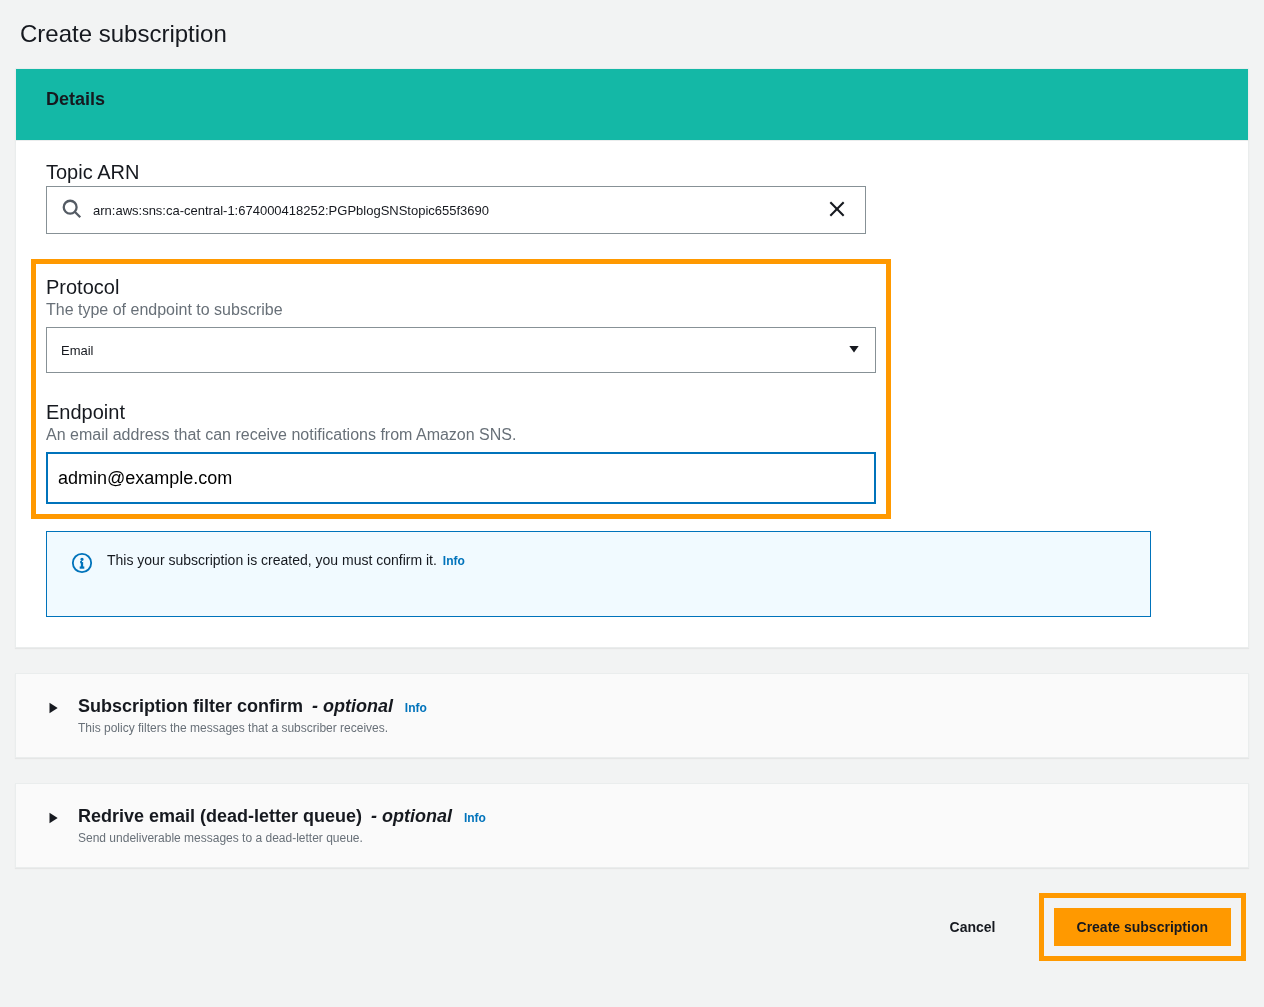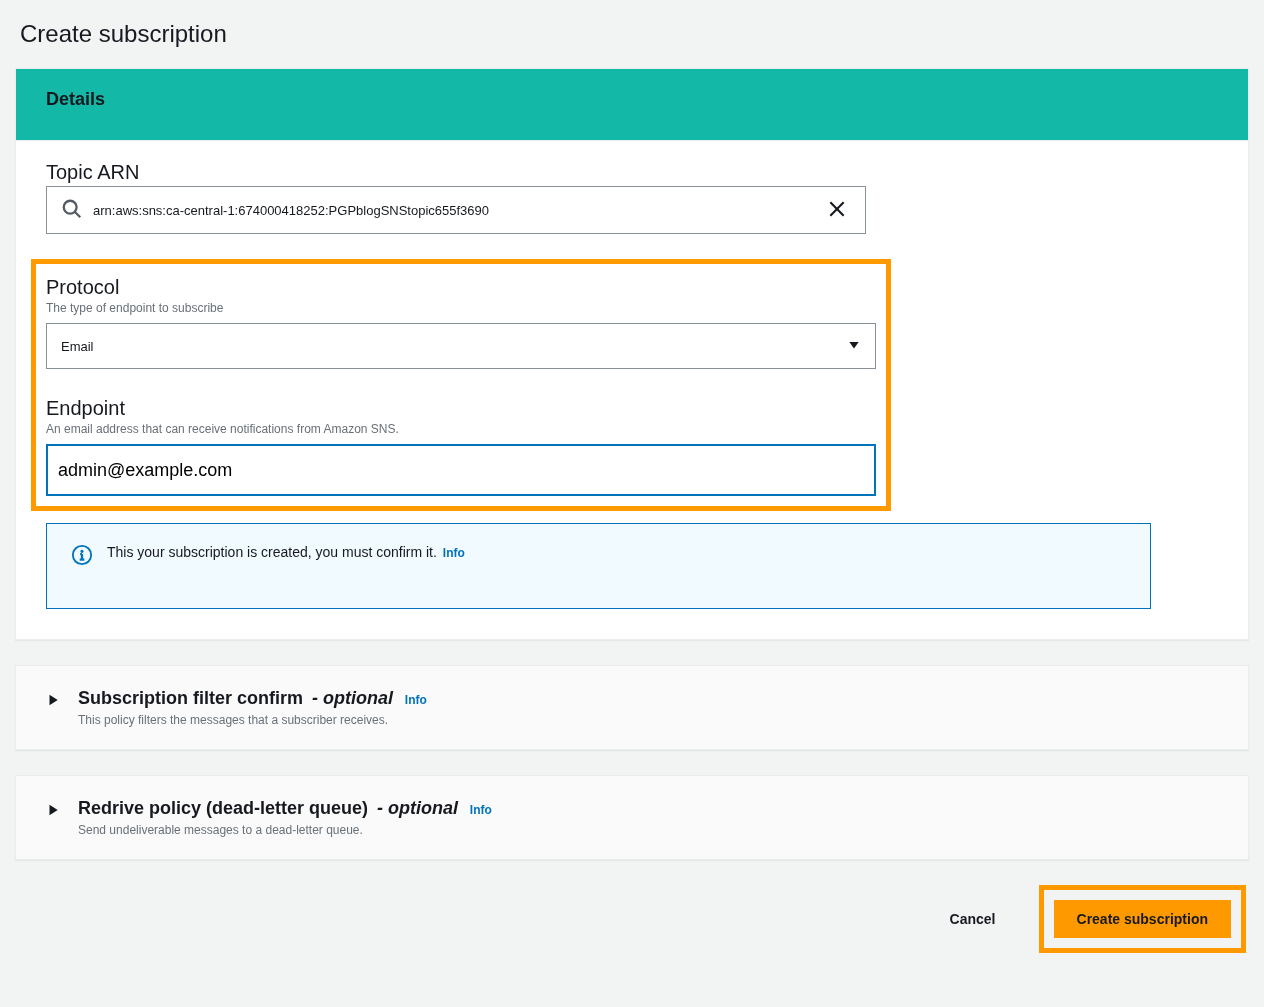--- a/index.html
+++ b/index.html
@@ -40,21 +40,21 @@
     .field-group {
       margin-bottom: 25px;
     }
     .field-label {
       font-size: 20px;
       color: #16191f;
       margin-bottom: 2px;
       display: block;
     }
     .field-hint {
-      font-size: 12px;
+      font-size: 16px;
       color: #687078;
       margin-bottom: 8px;
     }
     .input-wrap {
       position: relative;
       display: flex;
       align-items: center;
       border: 1px solid #879196;
       background: #fff;
       height: 48px;
@@ -306,21 +306,21 @@
   </div>
 
   <div class="collapse-panel">
     <span>
       <svg class="expand-icon" viewBox="0 0 24 24" fill="#16191f">
         <polygon points="6,3 20,12 6,21"></polygon>
       </svg>
     </span>
     <div class="collapse-content">
       <div>
-        <span class="collapse-title">Redrive policy (dead-letter queue)</span>
+        <span class="collapse-title">Redrive email (dead-letter queue)</span>
         <span class="collapse-title optional">&nbsp;<span>- optional</span></span>
         <span class="info-link" style="margin-left:8px;">Info</span>
       </div>
       <div class="collapse-hint">Send undeliverable messages to a dead-letter queue.</div>
     </div>
   </div>
 
   <div class="footer">
     <button class="btn-cancel">Cancel</button>
     <div class="btn-primary-wrap">

